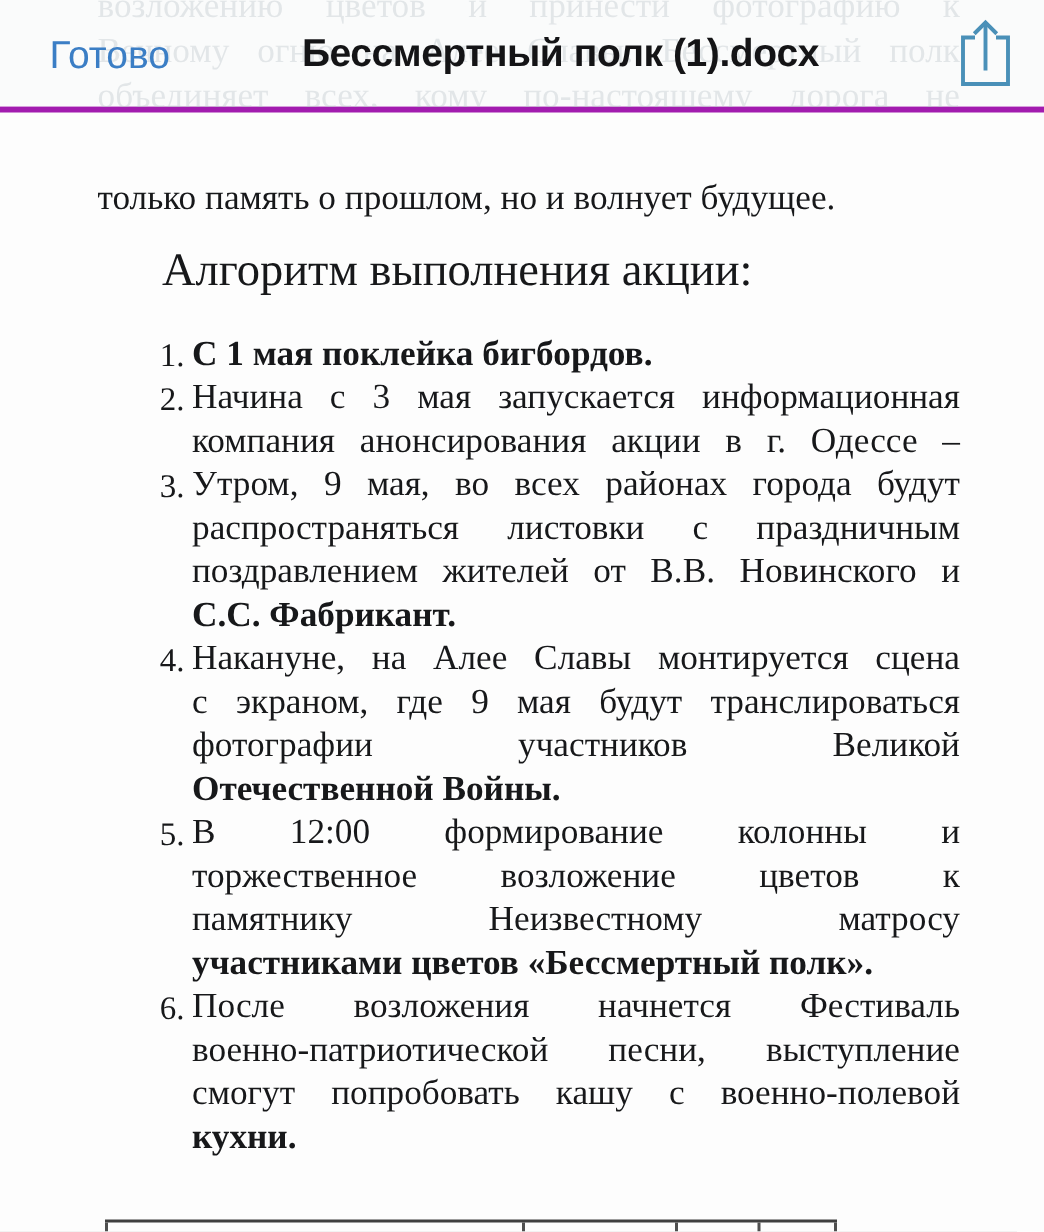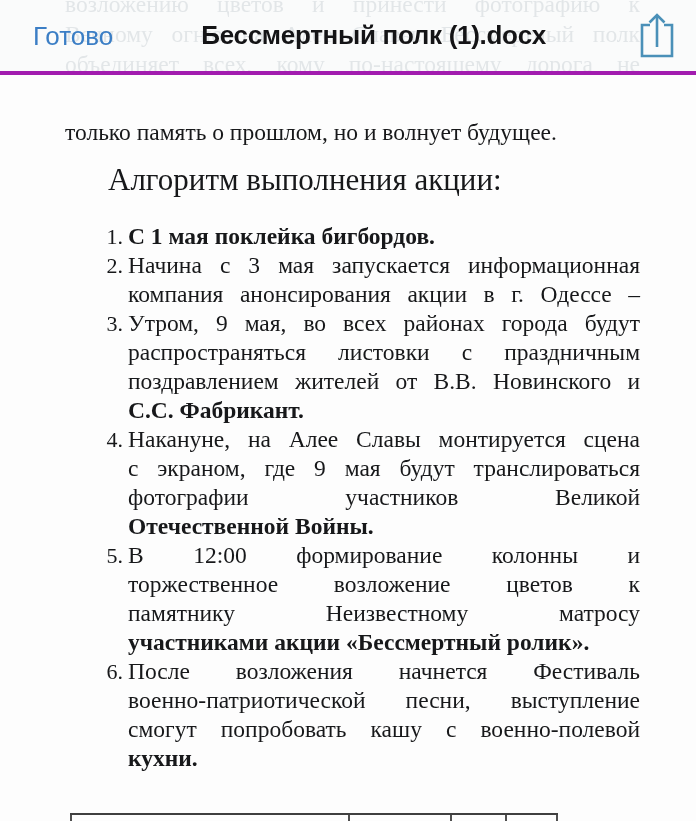--- a/index.html
+++ b/index.html
@@ -108,21 +108,21 @@
         <span class="line">Накануне, на Алее Славы монтируется сцена</span>
         <span class="line">с экраном, где 9 мая будут транслироваться</span>
         <span class="line">фотографии участников Великой</span>
         <span class="line last">Отечественной Войны.</span>
       </li>
       <li>
         <span class="num">5.</span>
         <span class="line">В 12:00 формирование колонны и</span>
         <span class="line">торжественное возложение цветов к</span>
         <span class="line">памятнику Неизвестному матросу</span>
-        <span class="line last">участниками акции «Бессмертный ролик».</span>
+        <span class="line last">участниками цветов «Бессмертный полк».</span>
       </li>
       <li>
         <span class="num">6.</span>
         <span class="line">После возложения начнется Фестиваль</span>
         <span class="line">военно-патриотической песни, выступление</span>
         <span class="line">смогут попробовать кашу с военно-полевой</span>
         <span class="line last">кухни.</span>
       </li>
     </ol>
   </div>

